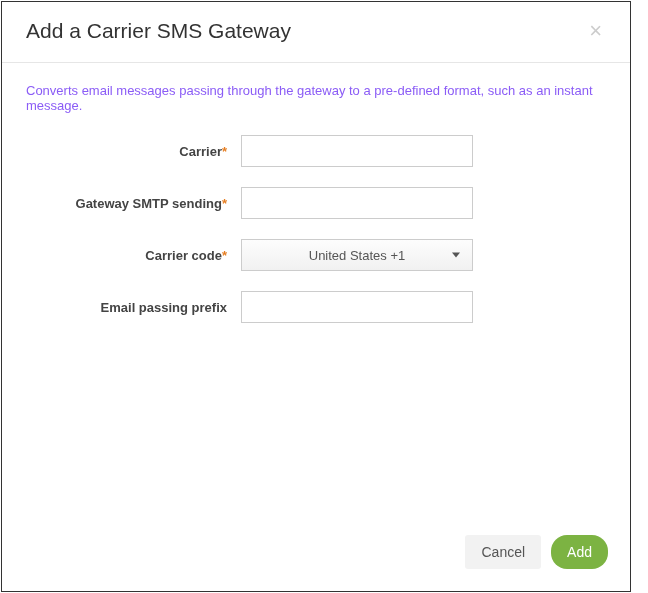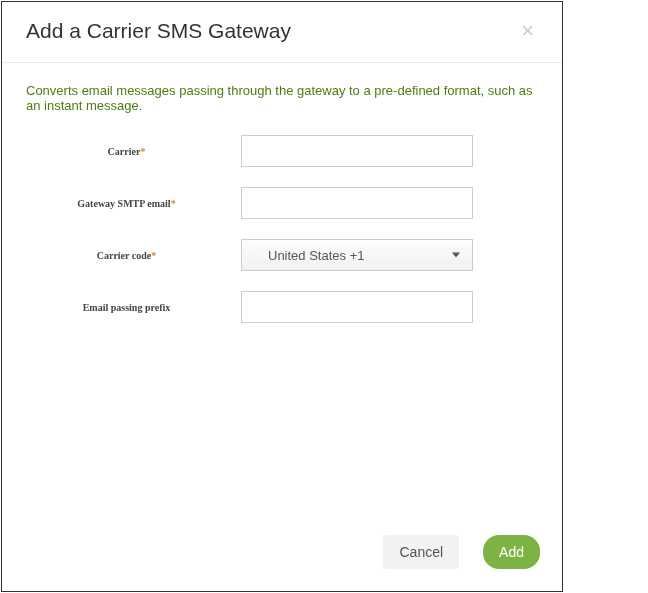--- a/index.html
+++ b/index.html
@@ -3,21 +3,21 @@
 <meta charset="utf-8">
 <style>
   * { box-sizing: border-box; }
   html, body {
     margin: 0; padding: 0;
     width: 648px; height: 593px;
     font-family: "Segoe UI", "Helvetica Neue", Arial, sans-serif;
     background: #fff;
   }
   .dialog {
-    width: 562px; height: 591px;
+    width: 630px; height: 591px;
     margin: 1px;
     border: 1px solid #333;
     background: #fff;
     display: flex;
     flex-direction: column;
     position: relative;
   }
   .dialog-header {
     padding: 16px 24px 18px 24px;
     border-bottom: 1px solid #e6e6e6;
@@ -36,36 +36,35 @@
     cursor: pointer;
     line-height: 1;
     padding: 2px 4px;
   }
   .dialog-body {
     padding: 20px 24px 12px 24px;
     flex: 1;
   }
   .description {
     font-size: 13px;
-    color: #4d7c0f;
+    color: #8b5cf6;
     margin-bottom: 22px;
   }
   .form-row {
     display: flex;
     align-items: center;
     margin-bottom: 20px;
   }
   .form-label {
     width: 215px;
-    text-align: center;
+    text-align: right;
     padding-right: 14px;
-    font-size: 10px;
+    font-size: 13px;
     font-weight: 600;
     color: #444;
-    font-family: Liberation Serif, serif;
   }
   .req { color: #e67e22; font-weight: 600; }
   .form-control {
     width: 232px;
     height: 32px;
     border: 1px solid #ccc;
     padding: 4px 8px;
     font-size: 13px;
     color: #555;
     background: #fff;
@@ -75,36 +74,37 @@
     height: 32px;
     border: 1px solid #ccc;
     background: linear-gradient(#fdfdfd, #f1f1f1);
     position: relative;
     display: flex;
     align-items: center;
     padding: 0 26px;
     font-size: 13px;
     color: #555;
     cursor: pointer;
+    justify-content: center;
   }
   .caret {
     position: absolute;
     right: 12px;
     top: 50%;
     transform: translateY(-50%);
     width: 0; height: 0;
     border-left: 4px solid transparent;
     border-right: 4px solid transparent;
     border-top: 5px solid #555;
   }
   .dialog-footer {
     padding: 14px 22px 22px 22px;
     display: flex;
     justify-content: flex-end;
-    gap: 24px;
+    gap: 10px;
   }
   .btn {
     height: 34px;
     padding: 0 16px;
     font-size: 14px;
     border-radius: 3px;
     cursor: pointer;
     border: none;
   }
   .btn-cancel {
@@ -132,21 +132,21 @@
 
     <div class="form-row">
       <label class="form-label">
         <span>Carrier</span><span class="req">*</span>
       </label>
       <input type="text" class="form-control" value="" style="">
     </div>
 
     <div class="form-row">
       <label class="form-label">
-        <span>Gateway SMTP email</span><span class="req">*</span>
+        <span>Gateway SMTP sending</span><span class="req">*</span>
       </label>
       <input type="text" class="form-control" value="" style="">
     </div>
 
     <div class="form-row">
       <label class="form-label">
         <span>Carrier code</span><span class="req">*</span>
       </label>
       <div class="select-wrap">
         <span>United States +1</span>

